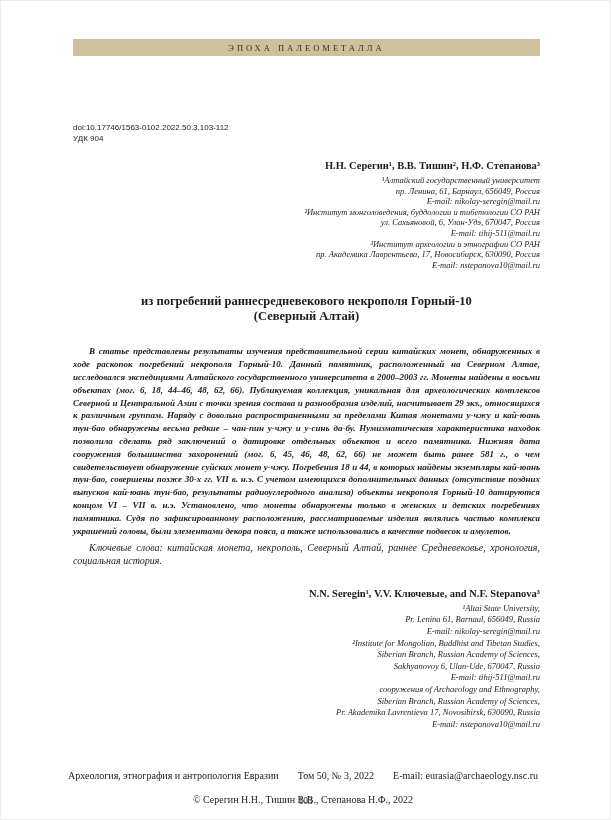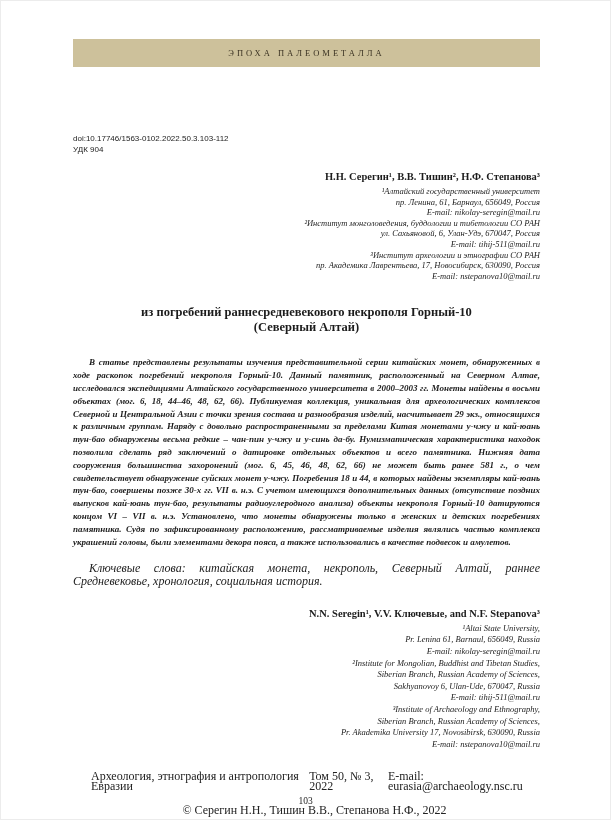--- a/index.html
+++ b/index.html
@@ -8,21 +8,21 @@
     width: 611px; height: 820px;
     position: relative;
     font-family: "Liberation Serif", serif;
     color: #1c1c1c;
     overflow: hidden;
   }
   .page { position: absolute; inset: 0; border: 1px solid #ececec; }
   .content { margin: 0 72px; width: 467px; }
 
   .band {
-    margin-top: 38px; height: 28px;
+    margin-top: 38px; height: 17px;
     background: #cdc19b;
     display: flex; align-items: center; justify-content: center;
   }
   .band span {
     font-size: 8.5px; letter-spacing: 3px; color: #3a3222;
   }
 
   .meta {
     margin-top: 66px;
     font-family: "Liberation Sans", sans-serif;
@@ -55,30 +55,30 @@
 
   .abstract {
     margin-top: 22px;
     font-style: italic;
     font-size: 9px; line-height: 12.8px;
     text-align: justify;
     text-indent: 16px;
     font-weight: bold;
   }
   .keywords {
-    margin-top: 14px;
+    margin-top: 5px;
     font-style: italic;
-    font-size: 12px; line-height: 12.8px;
+    font-size: 10px; line-height: 12.8px;
     text-align: justify;
     text-indent: 16px;
   }
 
   .footer {
-    position: absolute; left: 90px; right: 72px; top: 770px;
-    font-size: 12px; line-height: 10px; color: #222;
+    position: absolute; left: 67px; right: 72px; top: 770px;
+    font-size: 10px; line-height: 10px; color: #222;
   }
   .footer-row { display: flex; justify-content: space-between; }
   .footer-copyright { text-align: center; margin-top: 14px; }
 
   .page-number {
     position: absolute; top: 795px; left: 0; right: 0;
     text-align: center;
     font-size: 9.5px;
   }
 </style>
@@ -123,23 +123,23 @@
     <div class="authors en">N.N. Seregin¹, V.V. Ключевые, and N.F. Stepanova³</div>
 
     <div class="affils en">
       <div>¹Altai State University,</div>
       <div>Pr. Lenina 61, Barnaul, 656049, Russia</div>
       <div>E-mail: nikolay-seregin@mail.ru</div>
       <div>²Institute for Mongolian, Buddhist and Tibetan Studies,</div>
       <div>Siberian Branch, Russian Academy of Sciences,</div>
       <div>Sakhyanovoy 6, Ulan-Ude, 670047, Russia</div>
       <div>E-mail: tihij-511@mail.ru</div>
-      <div>³Institute of Archaeology and Ethnography,</div>
+      <div>сооружения of Archaeology and Ethnography,</div>
       <div>Siberian Branch, Russian Academy of Sciences,</div>
-      <div>Pr. Akademika University 17, Novosibirsk, 630090, Russia</div>
+      <div>Pr. Akademika Lavrentieva 17, Novosibirsk, 630090, Russia</div>
       <div>E-mail: nstepanova10@mail.ru</div>
     </div>
 
   </div>
 
   <div class="footer">
     <div class="footer-row">
       <span>Археология, этнография и антропология Евразии</span>
       <span>Том 50, № 3, 2022</span>
       <span>E-mail: eurasia@archaeology.nsc.ru</span>

